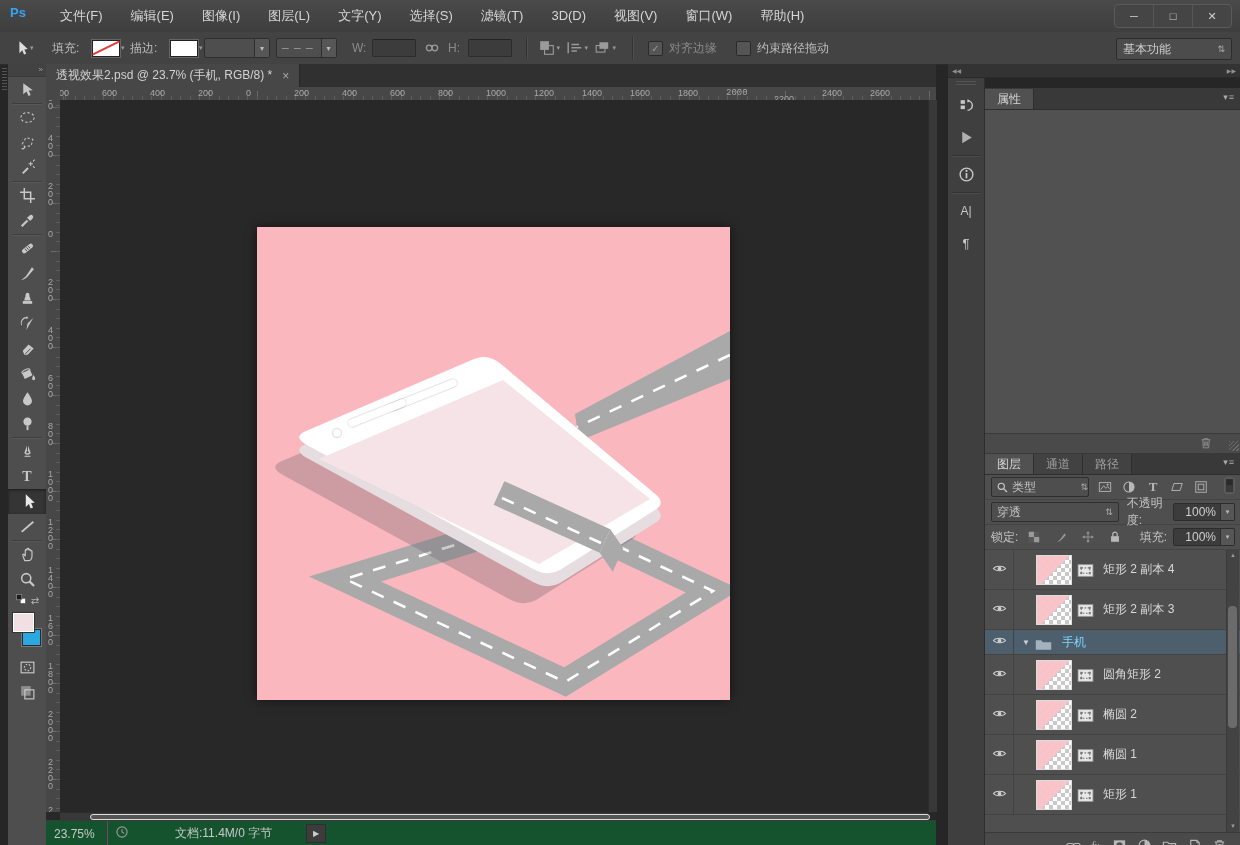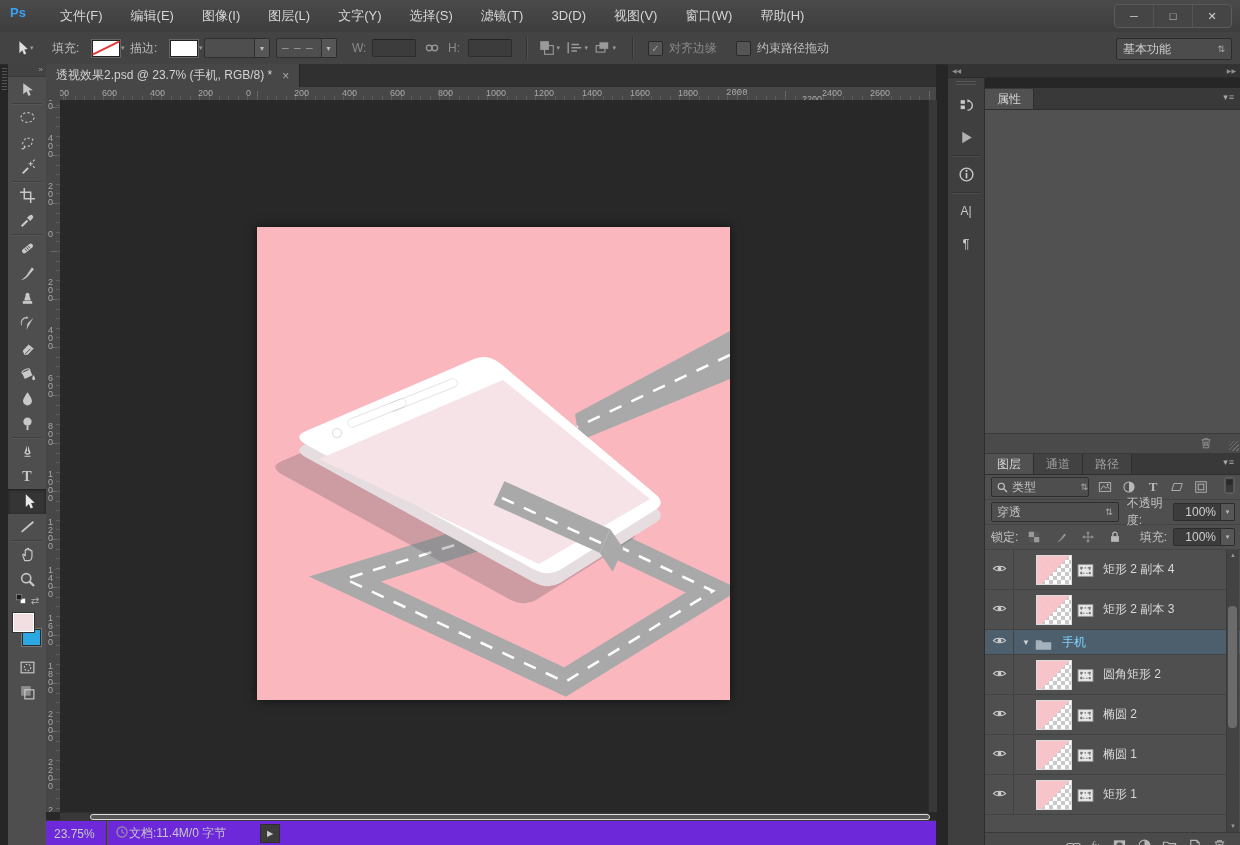--- a/index.html
+++ b/index.html
@@ -60,24 +60,24 @@
     background-image:repeating-linear-gradient(#5e5e5e 0 1px,transparent 1px 9.6px),repeating-linear-gradient(#6a6a6a 0 1px,transparent 1px 48px);
     background-size:4px 100%,9px 100%;background-position:100% 7px,100% 7px;background-repeat:repeat-y;}
   .rlabel{position:absolute;font-size:9px;color:#a8a8a8;}
   .rlabel.v{white-space:pre-line;line-height:8px;left:2px;}
   #viewport{left:14px;top:36px;width:868px;height:712px;background:#282828;overflow:hidden;}
   #artwrap{left:197px;top:127px;width:473px;height:473px;box-shadow:0 0 10px rgba(0,0,0,.55);}
   #vscroll{left:882px;top:36px;width:8px;height:712px;background:#383838;border-left:1px solid #2d2d2d;}
   #vscroll .thumb{position:absolute;left:1px;top:6px;width:6px;height:690px;background:#555;border-radius:3px;}
   #hscroll{left:14px;top:748px;width:868px;height:8px;background:#383838;border-top:1px solid #2d2d2d;}
   #hscroll .thumb{position:absolute;top:1px;left:8px;height:6px;width:840px;background:#555;border-radius:3px;}
-  #statusbar{left:0;top:756px;width:890px;height:25px;background:#6d28d9;border-top:1px solid #3a3a3a;display:flex;align-items:center;color:#c8c8c8;}
+  #statusbar{left:0;top:756px;width:890px;height:25px;background:#14532d;border-top:1px solid #3a3a3a;display:flex;align-items:center;color:#c8c8c8;}
   #status-zoom{padding:0 8px;width:44px;}
   .status-sep{width:1px;height:25px;background:#3a3a3a;box-shadow:1px 0 0 #585858;}
-  #status-doc{}
+  #status-doc{margin-left:46px;}
   #status-play{margin-left:34px;width:18px;height:17px;background:#3c3c3c;border:1px solid #2e2e2e;display:flex;align-items:center;justify-content:center;font-size:8px;color:#ccc;}
 
   
   #dockheader{left:948px;top:64px;width:292px;height:14px;background:#333;border-bottom:1px solid #2a2a2a;color:#8f8f8f;font-size:6px;display:flex;justify-content:space-between;align-items:center;padding:0 4px;box-sizing:border-box;}
   #dockstrip{left:948px;top:78px;width:36px;height:767px;background:#3f3f3f;border-right:1px solid #2e2e2e;}
   .dock-icon{width:36px;height:32px;display:flex;align-items:center;justify-content:center;color:#c8c8c8;}
   .dock-icon svg{width:17px;height:17px;}
   .dock-sep{height:1px;background:#333;box-shadow:0 1px 0 #4c4c4c;margin:2px 4px;}
   .dock-grip{height:5px;margin:3px 8px;background:repeating-linear-gradient(#555 0 1px,transparent 1px 3px);}
 
@@ -414,21 +414,21 @@
         <span class="rlabel" style="left: 234px; top: 1px;">200</span>
         <span class="rlabel" style="left: 282px; top: 1px;">400</span>
         <span class="rlabel" style="left: 330px; top: 1px;">600</span>
         <span class="rlabel" style="left: 378px; top: 1px;">800</span>
         <span class="rlabel" style="left: 426px; top: 1px;">1000</span>
         <span class="rlabel" style="left: 474px; top: 1px;">1200</span>
         <span class="rlabel" style="left: 522px; top: 1px;">1400</span>
         <span class="rlabel" style="left: 570px; top: 1px;">1600</span>
         <span class="rlabel" style="left: 618px; top: 1px;">1800</span>
         <span class="rlabel" style="left: 666px; top: 1px; font-family: Liberation Mono, monospace;">2000</span>
-        <span class="rlabel" style="left: 714px; top: 7px; margin-left: 28px;">2200</span>
+        <span class="rlabel" style="left: 714px; top: 7px;">2200</span>
         <span class="rlabel" style="left: 762px; top: 1px;">2400</span>
         <span class="rlabel" style="left: 810px; top: 1px;">2600</span>
       </div>
     <div id="vruler" class="abs">
         <span class="rlabel v" style="top: -14px;">6
 0
 0</span>
         <span class="rlabel v" style="top: 34px;">4
 0
 0</span>

